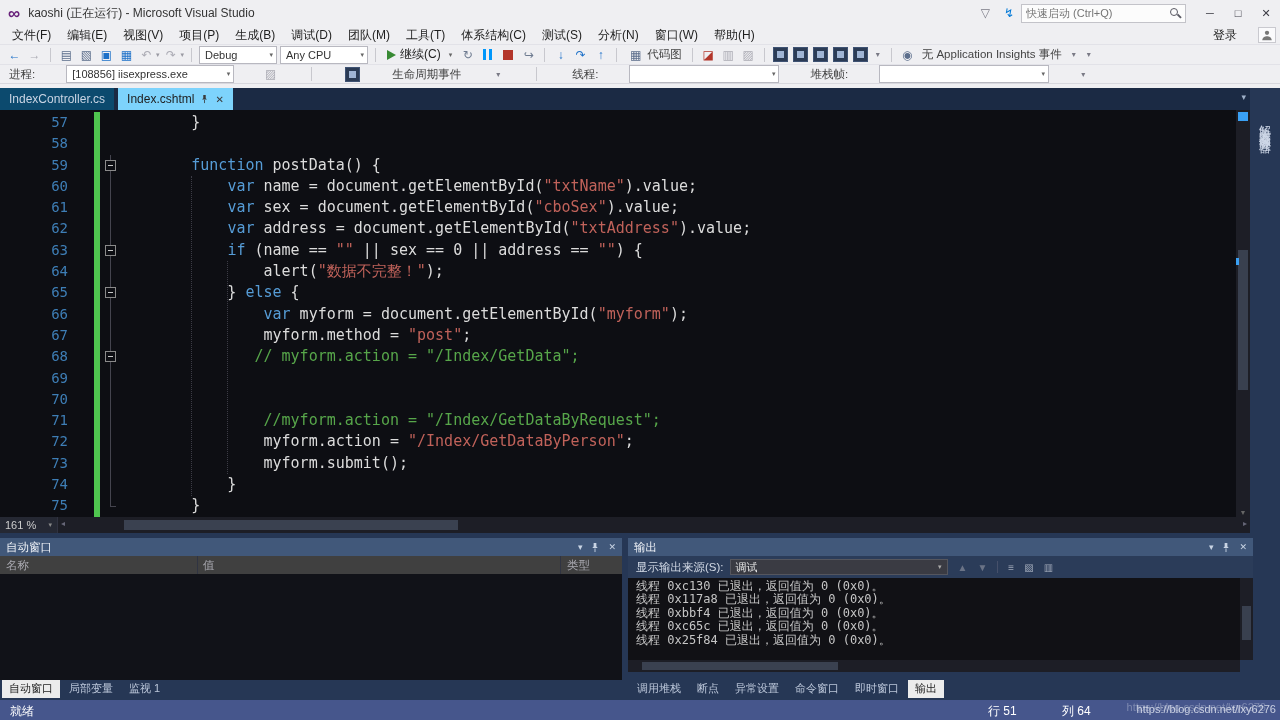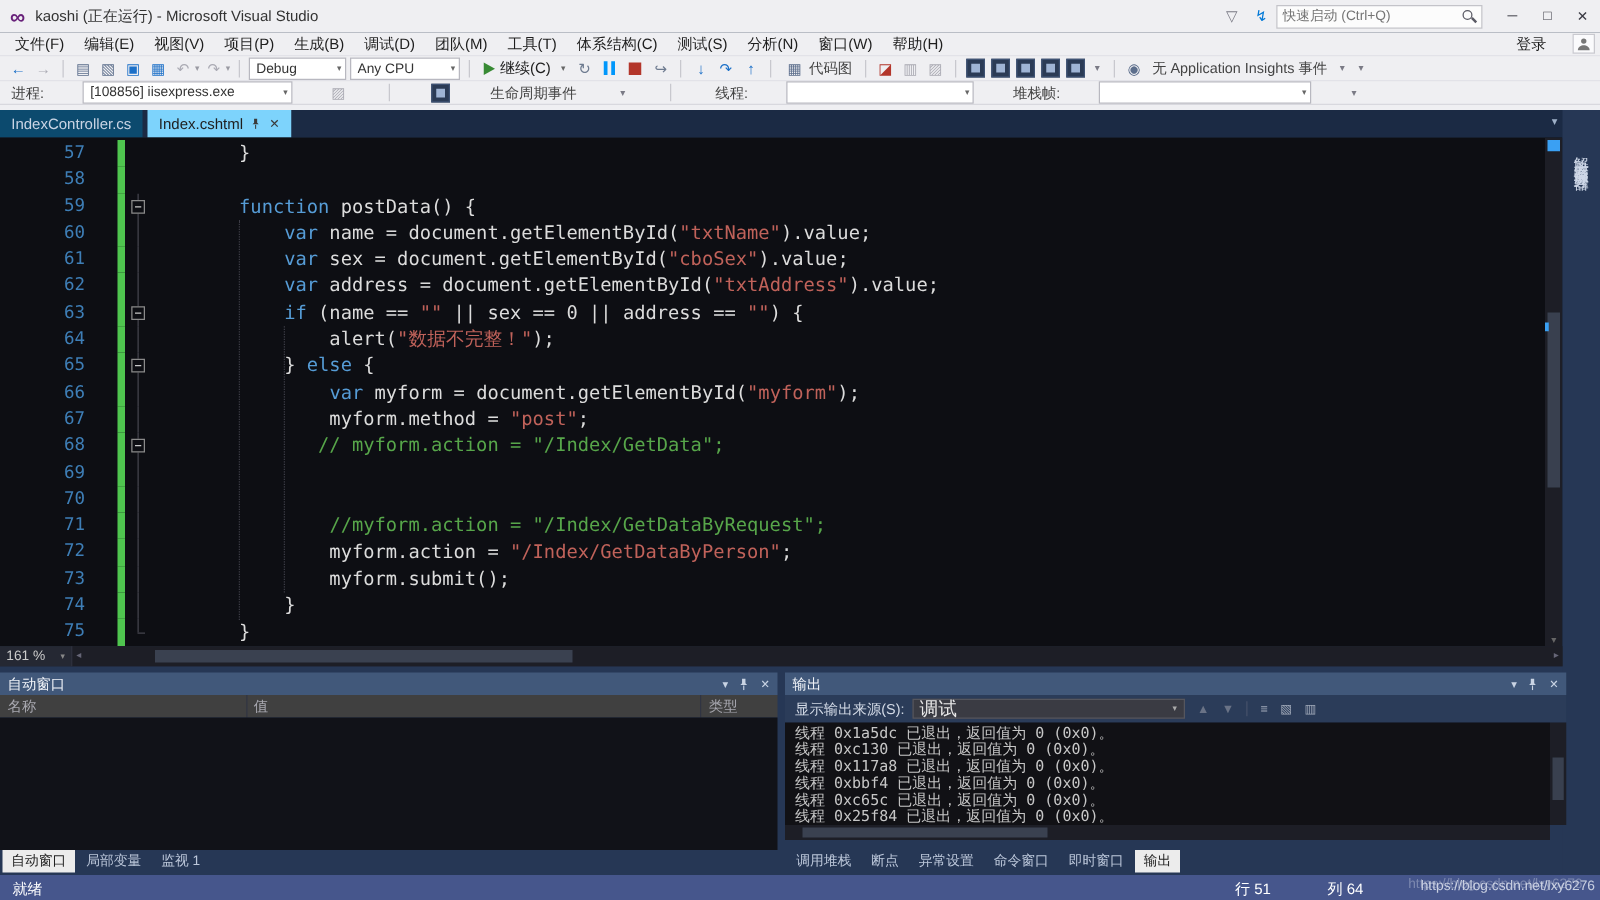--- a/index.html
+++ b/index.html
@@ -112,21 +112,21 @@
   .p-ico { font-size:9px; color:#C9D4E4; margin-left:8px; display:flex; align-items:center; }
   .autos-header { position:absolute; left:0; top:18px; right:0; height:18px; background:#404040; }
   .autos-header span { position:absolute; top:2px; font-size:11.5px; color:#A8A8B0; }
   .col-divider { position:absolute; top:18px; bottom:0; width:1px; background:#303442; }
   .autos-body { position:absolute; left:0; top:36px; right:0; bottom:0; background:#111218; }
   .p-toolbar { position:absolute; left:0; top:18px; right:0; height:22px; background:#2B3C59;
     display:flex; align-items:center; padding:0 8px; }
   .p-lbl { font-size:11.5px; color:#D3DAE6; margin-right:6px; white-space:nowrap; }
   .p-combo { width:218px; height:16px; background:#3A3B43; border:1px solid #55565E; display:flex;
     align-items:center; padding:0 5px; }
-  .p-combo span:first-child { flex:1; font-size:15px; color:#E8E8E8; }
+  .p-combo span:first-child { flex:1; font-size:11px; color:#E8E8E8; }
   .p-combo .arr { font-size:7px; color:#AAA; }
   .p-tbico { font-size:10px; color:#9FA8B8; margin-left:10px; }
   .p-tbico.dim { color:#6A7386; }
   .p-tbsep { width:1px; height:12px; background:#46506A; margin-left:10px; }
   .out-body { position:absolute; left:0; top:40px; width:612px; height:82px; background:#111115;
     padding:2px 0 0 8px; overflow:hidden; }
   .out-line { font-family:"DejaVu Sans Mono","Liberation Mono",monospace; font-size:12px; line-height:13.4px; color:#C6C6C6; white-space:pre; }
   .out-vscroll { position:absolute; right:0; top:40px; width:13px; height:82px; background:#1D1E26; }
   .out-vthumb { position:absolute; left:2px; top:28px; width:9px; height:34px; background:#39404F; }
   .out-hscroll { position:absolute; left:0; top:122px; width:612px; height:12px; background:#1D1E26; }
@@ -490,21 +490,20 @@
           <span class="arr">▾</span>
         </div>
         <span class="p-tbico dim">▲</span>
         <span class="p-tbico dim">▼</span>
         <span class="p-tbsep"></span>
         <span class="p-tbico">≡</span>
         <span class="p-tbico">▧</span>
         <span class="p-tbico">▥</span>
       </div>
       <div class="out-body" id="output-lines">
-          <div class="out-line">线程 0x1a5dc 已退出，返回值为 0 (0x0)。</div>
           <div class="out-line">线程 0xc130 已退出，返回值为 0 (0x0)。</div>
           <div class="out-line">线程 0x117a8 已退出，返回值为 0 (0x0)。</div>
           <div class="out-line">线程 0xbbf4 已退出，返回值为 0 (0x0)。</div>
           <div class="out-line">线程 0xc65c 已退出，返回值为 0 (0x0)。</div>
           <div class="out-line">线程 0x25f84 已退出，返回值为 0 (0x0)。</div>
         </div>
       <div class="out-vscroll">
         <span class="out-vthumb"></span>
       </div>
       <div class="out-hscroll">

